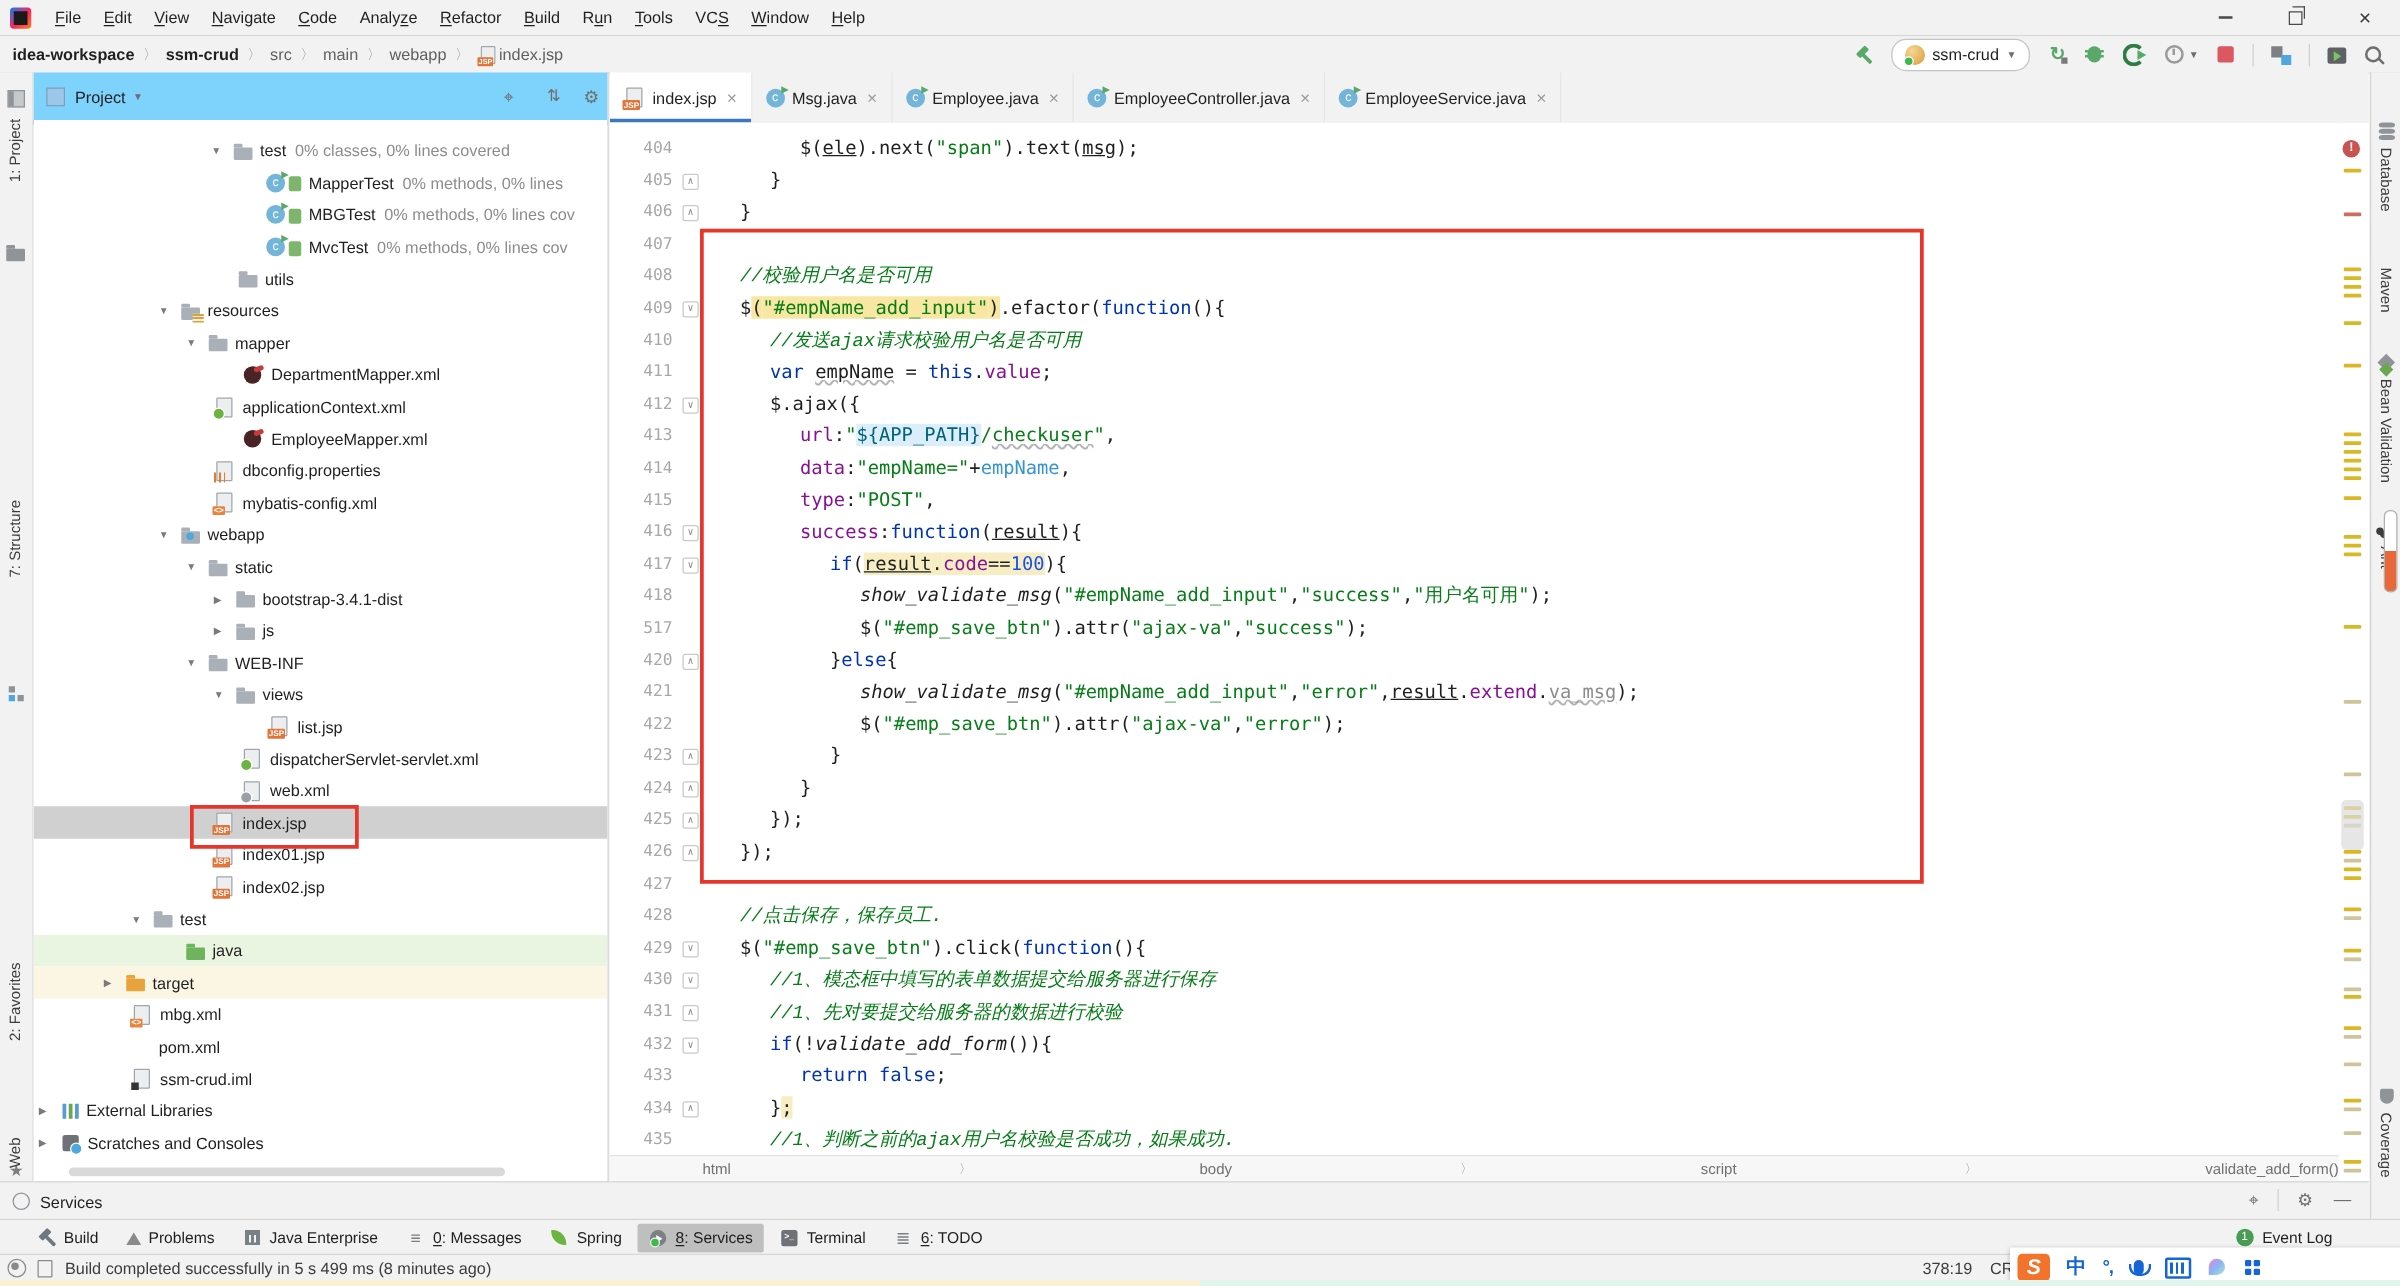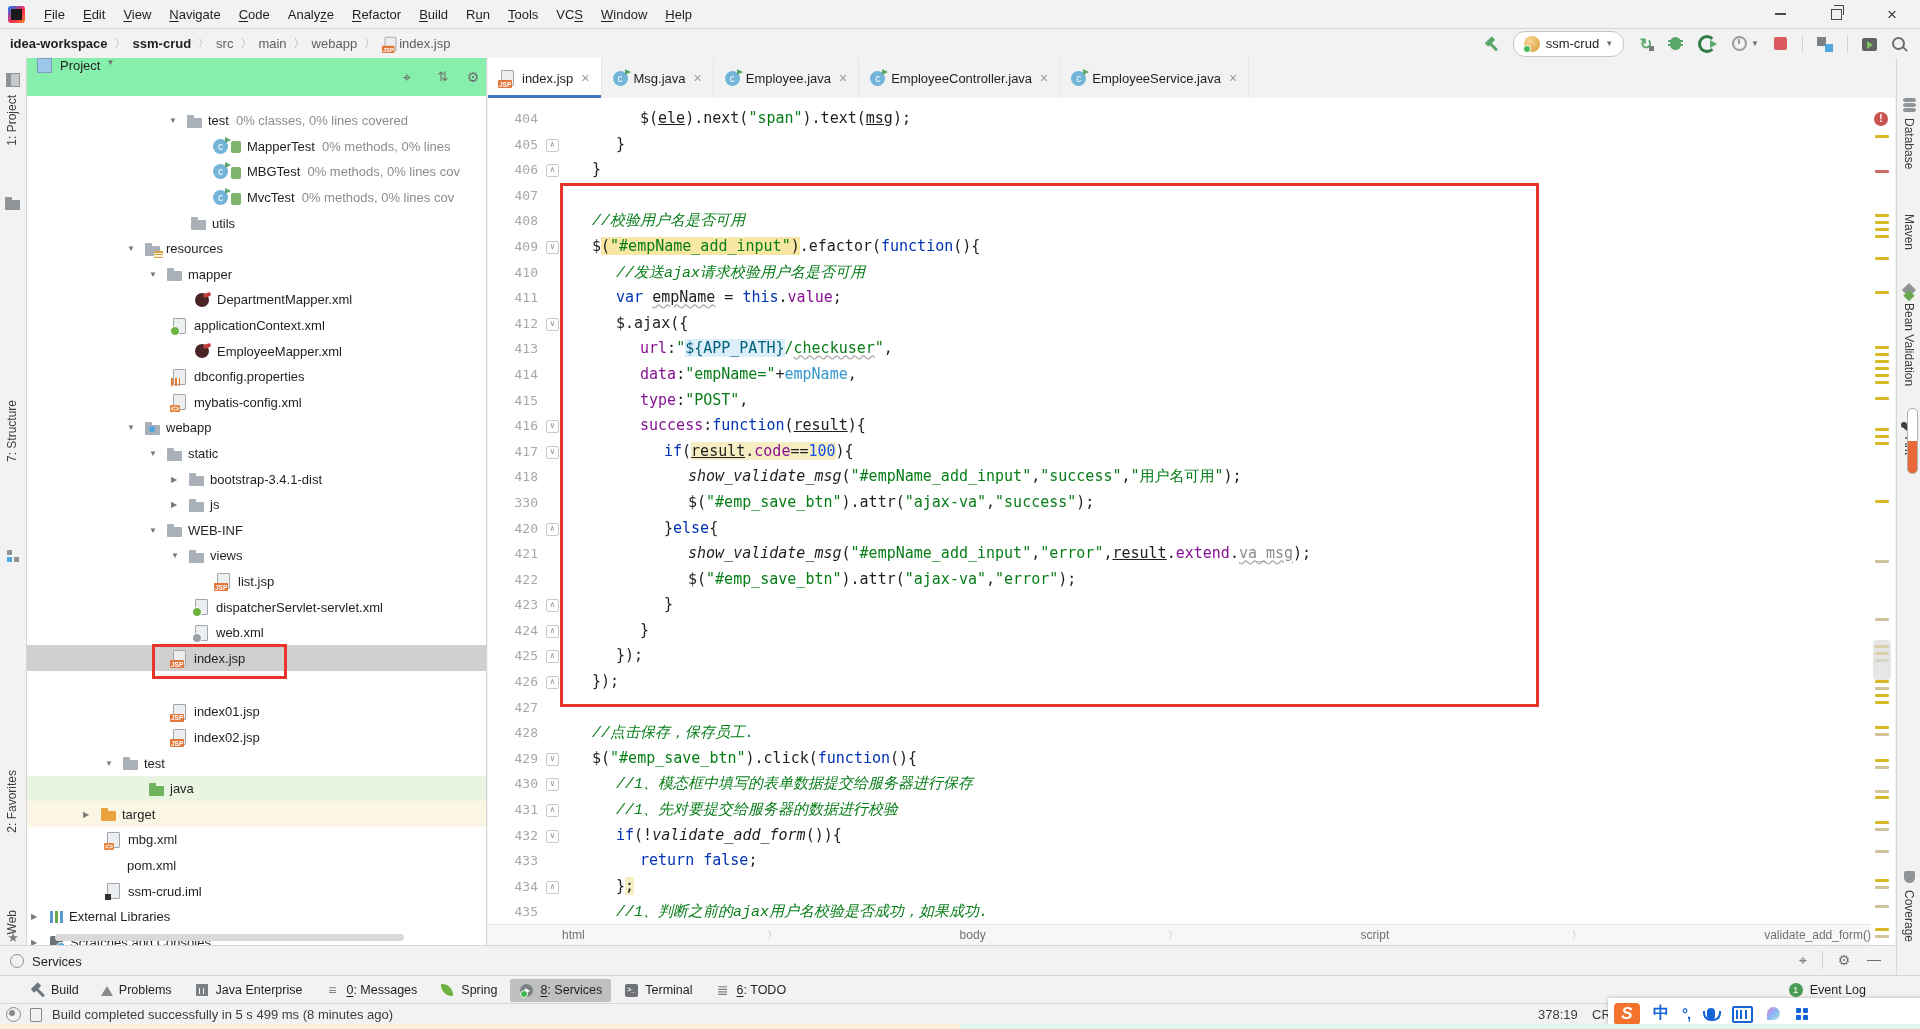--- a/index.html
+++ b/index.html
@@ -69,21 +69,21 @@
   .vr{writing-mode:vertical-rl;font-size:12px;color:#3c3c3c;position:absolute;left:6px;}
   .i-projtool{width:12px;height:12px;background:#c5c9cc;border:1px solid #8f9498;}
   .i-projtool::before{content:"";position:absolute;left:0;top:0;width:4px;height:12px;background:#8f9498;}
   .i-folder{width:15px;height:10px;background:#a9b0b8;border-radius:1px;margin-top:4px;}
   .i-folder::before{content:"";position:absolute;top:-3px;left:0;width:7px;height:3px;background:inherit;border-radius:1px 1px 0 0;}
   .i-structtool::before{content:"";position:absolute;width:5px;height:5px;background:#8f9498;left:2px;top:2px;box-shadow:7px 7px 0 #8f9498,0 7px 0 #4ea7de;}
   .i-star{color:#7c7c7c;font-size:13px;line-height:16px;text-align:center;}
 
   
   #projectpanel{position:absolute;left:27px;top:58px;width:459px;height:887px;background:#fff;}
-  #projheader{position:absolute;left:0;top:0;right:0;height:38px;background:#86efac;border-bottom:4px solid #3b82f6;display:flex;font-size:13px;}
+  #projheader{position:absolute;left:0;top:0;right:0;height:38px;background:#7dd3fc;border-bottom:4px solid #3b82f6;display:flex;align-items:center;font-size:13px;}
   #projheader .hdicon{width:13px;height:13px;background:#9cc7e8;border:1px solid #7aa0bd;margin:0 8px 0 10px;}
   #projheader .dd{font-size:8px;color:#6e6e6e;margin-left:6px;}
   .ph-ic{position:absolute;top:11px;}
   #tree{position:absolute;left:0;top:38px;right:0;bottom:0;padding-top:12px;overflow:hidden;background:#fff;}
   .trow{height:25.6px;display:flex;align-items:center;font-size:13px;white-space:nowrap;}
   .trow.sel{background:#d0d0d0;}
   .arr{width:18px;font-size:8px;color:#7a7a7a;text-align:left;flex:none;}
   .tlabel{margin-left:6px;}
   .textra{margin-left:7px;color:#8c8c8c;}
   .ic2{margin-left:3px;}
@@ -391,21 +391,21 @@
         <span class="tlabel">dispatcherServlet-servlet.xml</span>
       </div>
       <div class="trow" style="padding-left: 166px;">
         <span class="ic i-page i-webxml"></span>
         <span class="tlabel">web.xml</span>
       </div>
       <div class="trow sel" style="padding-left: 144px;">
         <span class="ic i-page i-jsp"></span>
         <span class="tlabel">index.jsp</span>
       </div>
-      <div class="trow" style="padding-left: 144px; margin-top: 28px;">
+      <div class="trow" style="padding-left: 144px;">
         <span class="ic i-page i-jsp"></span>
         <span class="tlabel">index01.jsp</span>
       </div>
       <div class="trow" style="padding-left: 144px;">
         <span class="ic i-page i-jsp"></span>
         <span class="tlabel">index02.jsp</span>
       </div>
       <div class="trow" style="padding-left: 78px;">
         <span class="arr">▼</span>
         <span class="ic i-folder"></span>
@@ -536,21 +536,21 @@
       <div class="cl">
         <span class="ln">417</span>
         <span class="mk">∨</span>
         <span class="ct" style="padding-left: 72px;"><span class="tk">if</span><span>(</span><span class="tu th2">result</span><span class="th2">.</span><span class="tp th2">code</span><span class="th2">==</span><span class="tn th2">100</span><span>){</span></span>
       </div>
       <div class="cl">
         <span class="ln">418</span>
         <span class="ct" style="padding-left: 96px;"><span class="tf">show_validate_msg</span><span>(</span><span class="ts">"#empName_add_input"</span><span>,</span><span class="ts">"success"</span><span>,</span><span class="ts">"用户名可用"</span><span>);</span></span>
       </div>
       <div class="cl">
-        <span class="ln">330</span>
+        <span class="ln">517</span>
         <span class="ct" style="padding-left: 96px;"><span>$(</span><span class="ts">"#emp_save_btn"</span><span>).attr(</span><span class="ts">"ajax-va"</span><span>,</span><span class="ts">"success"</span><span>);</span></span>
       </div>
       <div class="cl">
         <span class="ln">420</span>
         <span class="mk">∧</span>
         <span class="ct" style="padding-left: 72px;"><span>}</span><span class="tk">else</span><span>{</span></span>
       </div>
       <div class="cl">
         <span class="ln">421</span>
         <span class="ct" style="padding-left: 96px;"><span class="tf">show_validate_msg</span><span>(</span><span class="ts">"#empName_add_input"</span><span>,</span><span class="ts">"error"</span><span>,</span><span class="tu">result</span><span>.</span><span class="tp">extend</span><span>.</span><span class="tg">va_msg</span><span>);</span></span>

